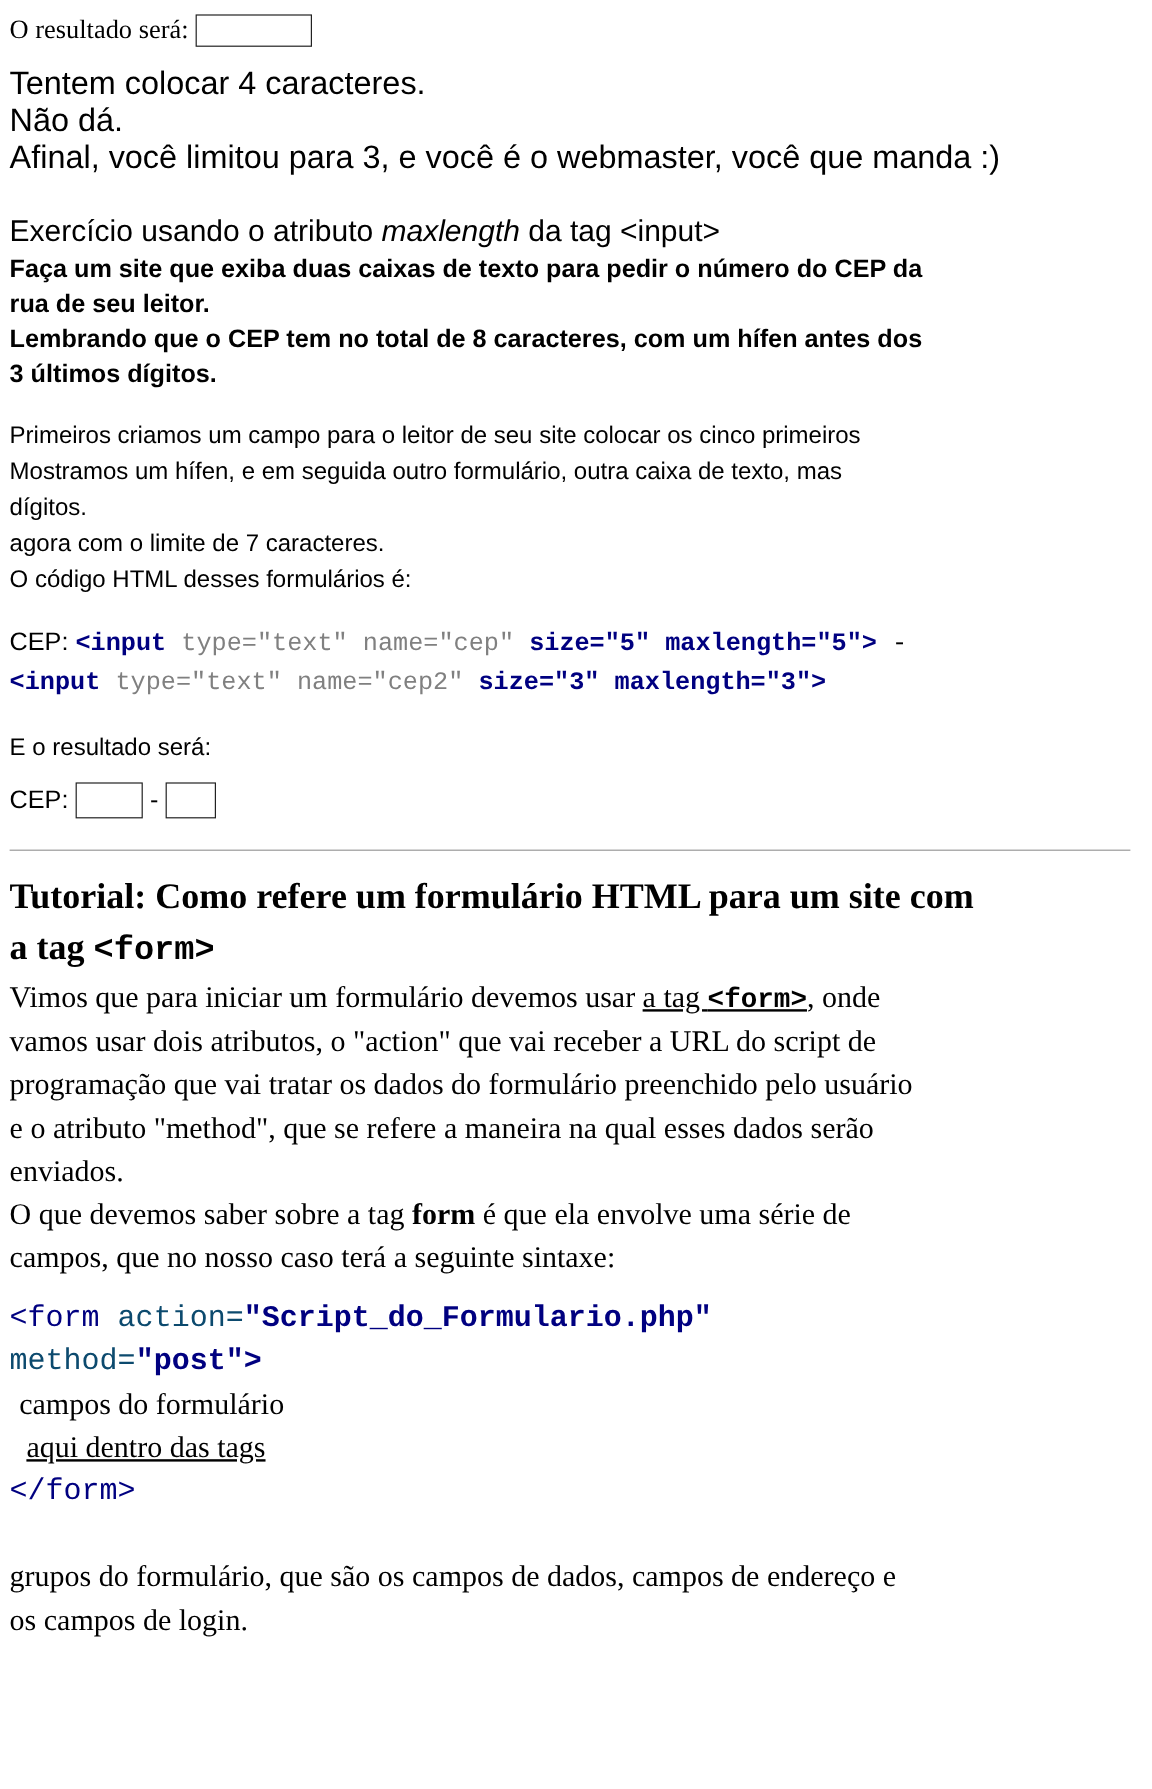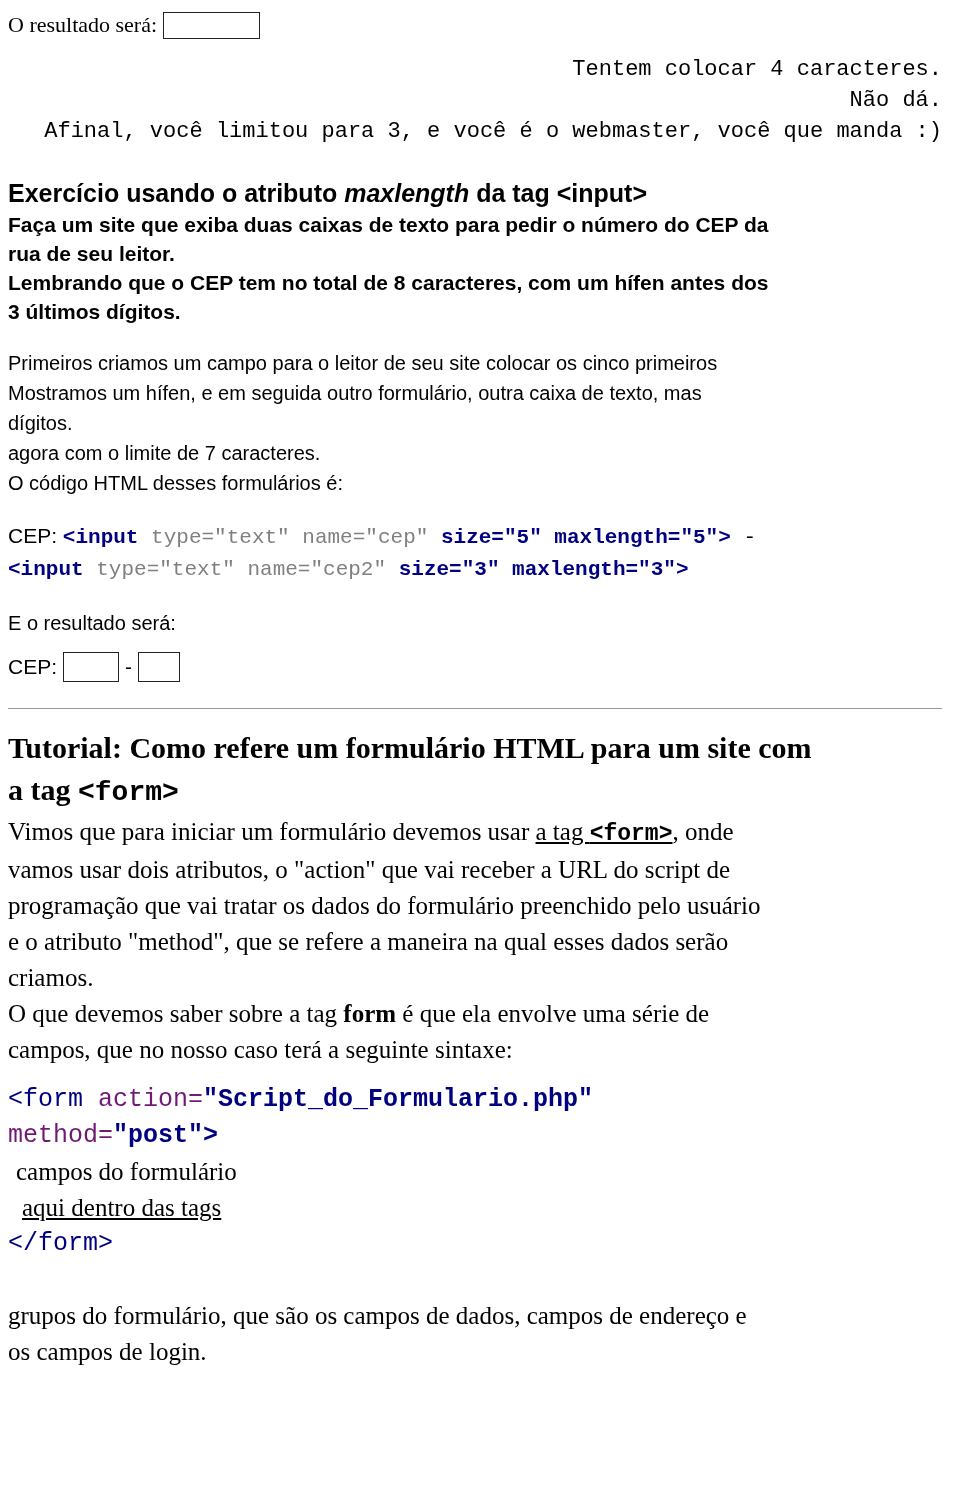--- a/index.html
+++ b/index.html
@@ -18,24 +18,23 @@
     box-sizing: border-box;
     padding: 10px 18px 8px 8px;
   }
 
   .line-serif-22 {
     font-family: "Liberation Serif", serif;
     font-size: 22px;
     line-height: 30px;
   }
   .sans-21 {
-    font-family: Liberation Mono, monospace;
-    font-size: 22px;
+    font-family: Liberation Sans, sans-serif;
+    font-size: 27px;
     line-height: 31px;
-    text-align: right;
   }
   .sans-20 {
     font-family: "Liberation Sans", sans-serif;
     font-size: 20px;
     line-height: 30px;
   }
 
   
   .row-inline {
     display: flex;
@@ -55,21 +54,21 @@
   .tb-cep2 { width: 42px; height: 30px; }
 
   .gap-sm { height: 14px; }
   .gap-md { height: 22px; }
   .gap-lg { height: 30px; }
 
   
   .ex-heading {
     font-family: "Liberation Sans", sans-serif;
     font-size: 25px;
-    font-weight: bold;
+    font-weight: normal;
     line-height: 33px;
   }
   .ex-heading em {
     font-style: italic;
   }
   .ex-body-bold {
     font-family: "Liberation Sans", sans-serif;
     font-size: 21px;
     font-weight: bold;
     line-height: 29px;
@@ -126,21 +125,21 @@
     font-weight: bold;
   }
   .code-form {
     font-family: "Liberation Mono", monospace;
     font-size: 25px;
     line-height: 36px;
     white-space: pre-wrap;
     word-break: break-word;
   }
   .code-form .kw { color: #000080; font-weight: normal; }
-  .code-form .attr { color: #701a75; }
+  .code-form .attr { color: #0c4a6e; }
   .code-form .str { color: #000080; font-weight: bold; }
   .indent-1 { padding-left: 8px; }
   .indent-2 { padding-left: 14px; text-decoration: underline; }
 </style>
 </head>
 <body>
 
 <div class="page">
 
   <div class="row-inline">
@@ -196,21 +195,21 @@
   <h1 class="tut-title">
     <span>Tutorial: Como refere um formulário HTML para um site com</span><br>
     <span>a tag </span><span class="monoish">&lt;form&gt;</span>
   </h1>
 
   <p class="tut-p">
     <span>Vimos que para iniciar um formulário devemos usar </span><u>a tag </u><u class="monoish">&lt;form&gt;</u><span>, onde</span><br>
     <span>vamos usar dois atributos, o "action" que vai receber a URL do script de</span><br>
     <span>programação que vai tratar os dados do formulário preenchido pelo usuário</span><br>
     <span>e o atributo "method", que se refere a maneira na qual esses dados serão</span><br>
-    <span>criamos.</span>
+    <span>enviados.</span>
   </p>
 
   <p class="tut-p">
     <span>O que devemos saber sobre a tag </span><b>form</b><span> é que ela envolve uma série de</span><br>
     <span>campos, que no nosso caso terá a seguinte sintaxe:</span>
   </p>
 
   <div class="gap-sm"></div>
 
   <div class="code-form"><span class="kw">&lt;form</span><span class="attr"> action=</span><span class="str">"Script_do_Formulario.php"</span>

